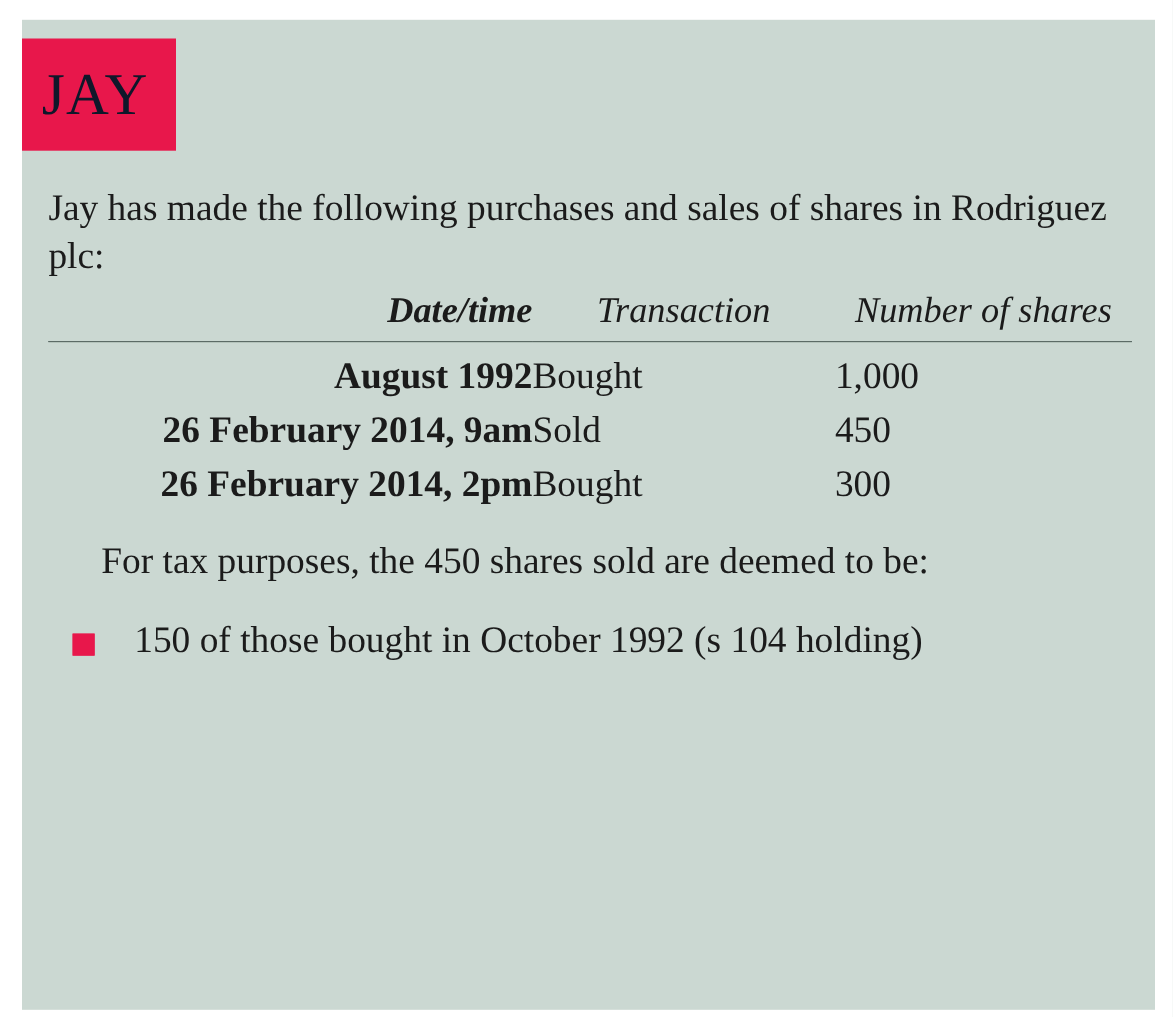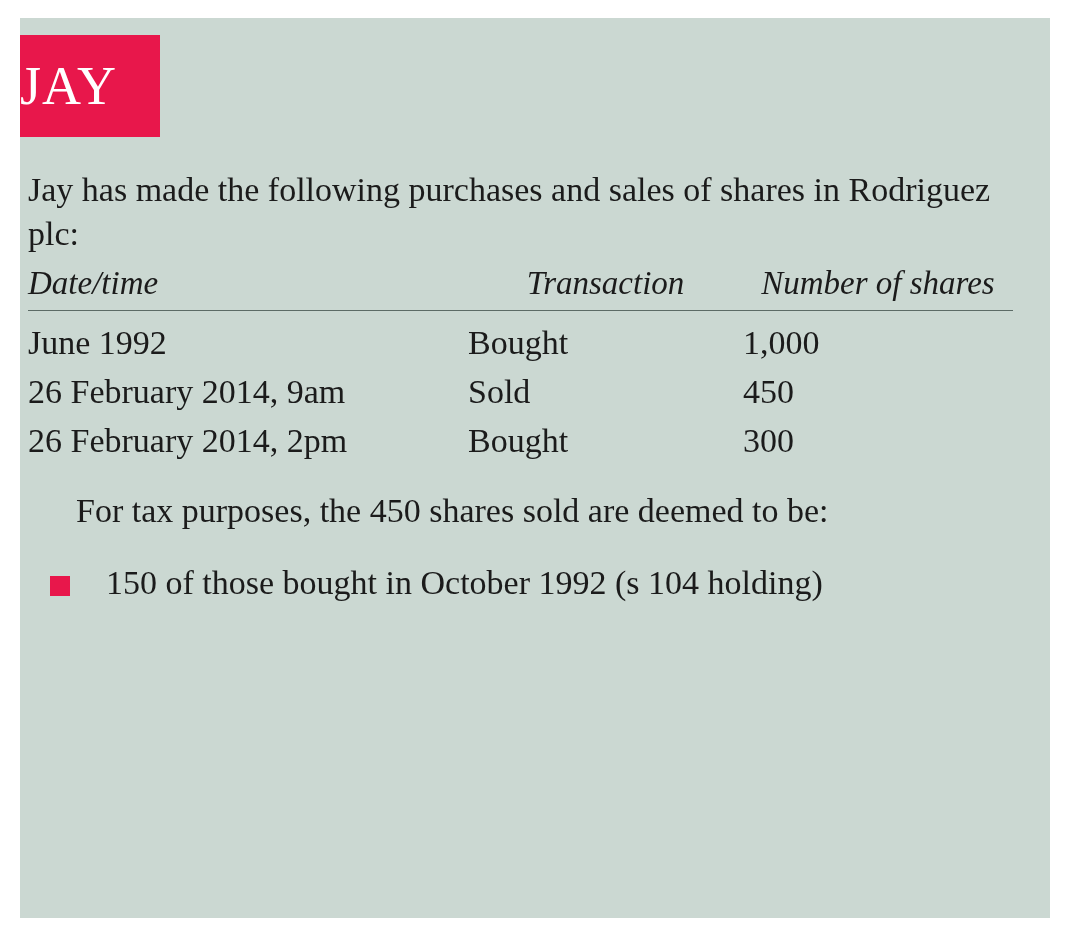--- a/index.html
+++ b/index.html
@@ -30,31 +30,32 @@
     left: 0px;
     top: 17px;
     width: 140px;
     height: 102px;
     background: #e8174b;
     display: flex;
     align-items: center;
     justify-content: flex-start;
   }
   .tag-label {
-    color: #ffffff;
+    color: #0f172a;
     font-family: "Liberation Serif", serif;
     font-size: 54px;
     line-height: 1;
     letter-spacing: 1px;
+    padding-left: 18px;
     font-weight: 400;
   }
 
   .body-area {
     position: absolute;
-    left: 8px;
+    left: 24px;
     top: 150px;
     right: 22px;
   }
 
   .intro {
     font-size: 34px;
     line-height: 1.28;
     margin: 0 0 4px 0;
   }
 
@@ -67,22 +68,23 @@
   table.tx th {
     font-style: italic;
     font-weight: normal;
     font-size: 33px;
     padding: 0 0 8px 0;
     border-bottom: 1.5px solid #5c6b66;
     text-align: center;
   }
   table.tx th.col-date,
   table.tx td.col-date {
-    text-align: left;
+    text-align: right;
     width: 440px;
+    font-weight: bold;
   }
   table.tx th.col-tx,
   table.tx td.col-tx {
     width: 275px;
   }
   table.tx th.col-num,
   table.tx td.col-num {
     width: 270px;
   }
   table.tx td {
@@ -148,21 +150,21 @@
     <table class="tx">
       <thead>
         <tr>
           <th class="col-date">Date/time</th>
           <th class="col-tx">Transaction</th>
           <th class="col-num">Number of shares</th>
         </tr>
       </thead>
       <tbody>
         <tr class="first-row">
-          <td class="col-date">June 1992</td>
+          <td class="col-date">August 1992</td>
           <td class="col-tx">Bought</td>
           <td class="col-num">1,000</td>
         </tr>
         <tr>
           <td class="col-date">26 February 2014, 9am</td>
           <td class="col-tx">Sold</td>
           <td class="col-num">450</td>
         </tr>
         <tr>
           <td class="col-date">26 February 2014, 2pm</td>

